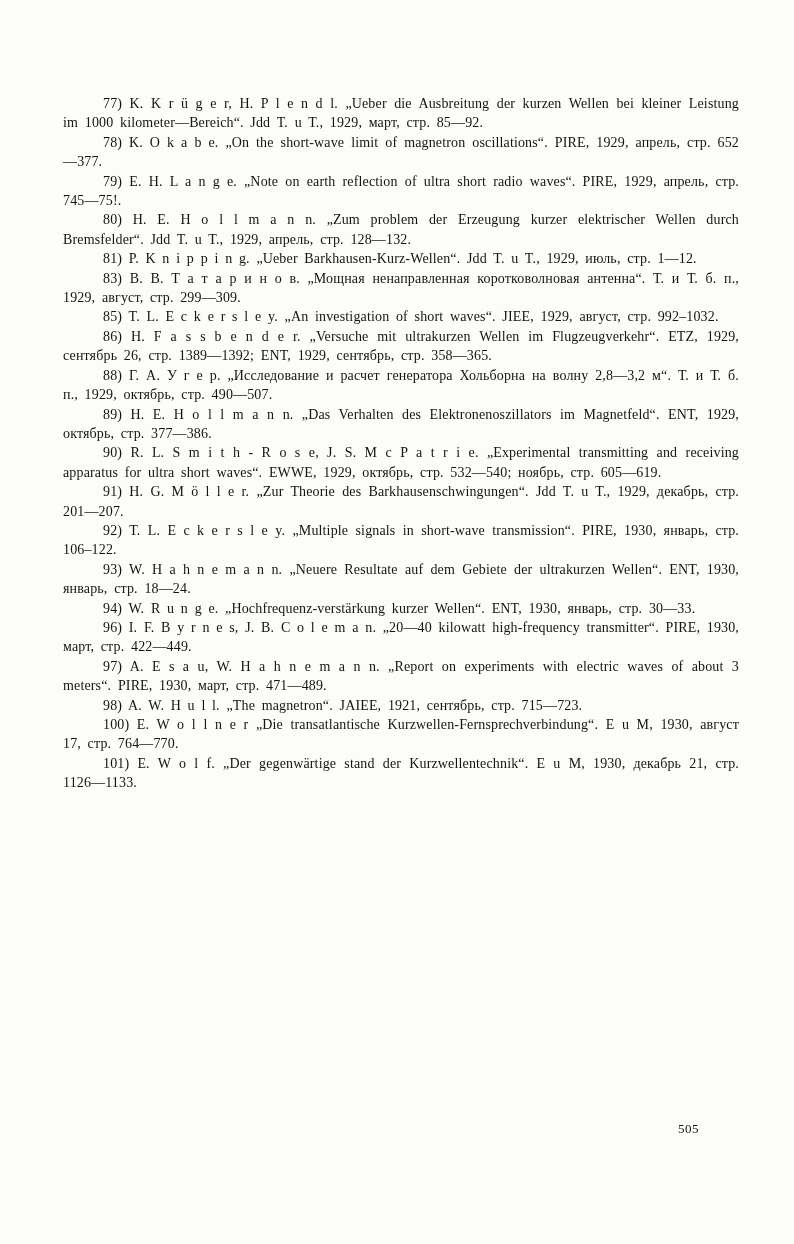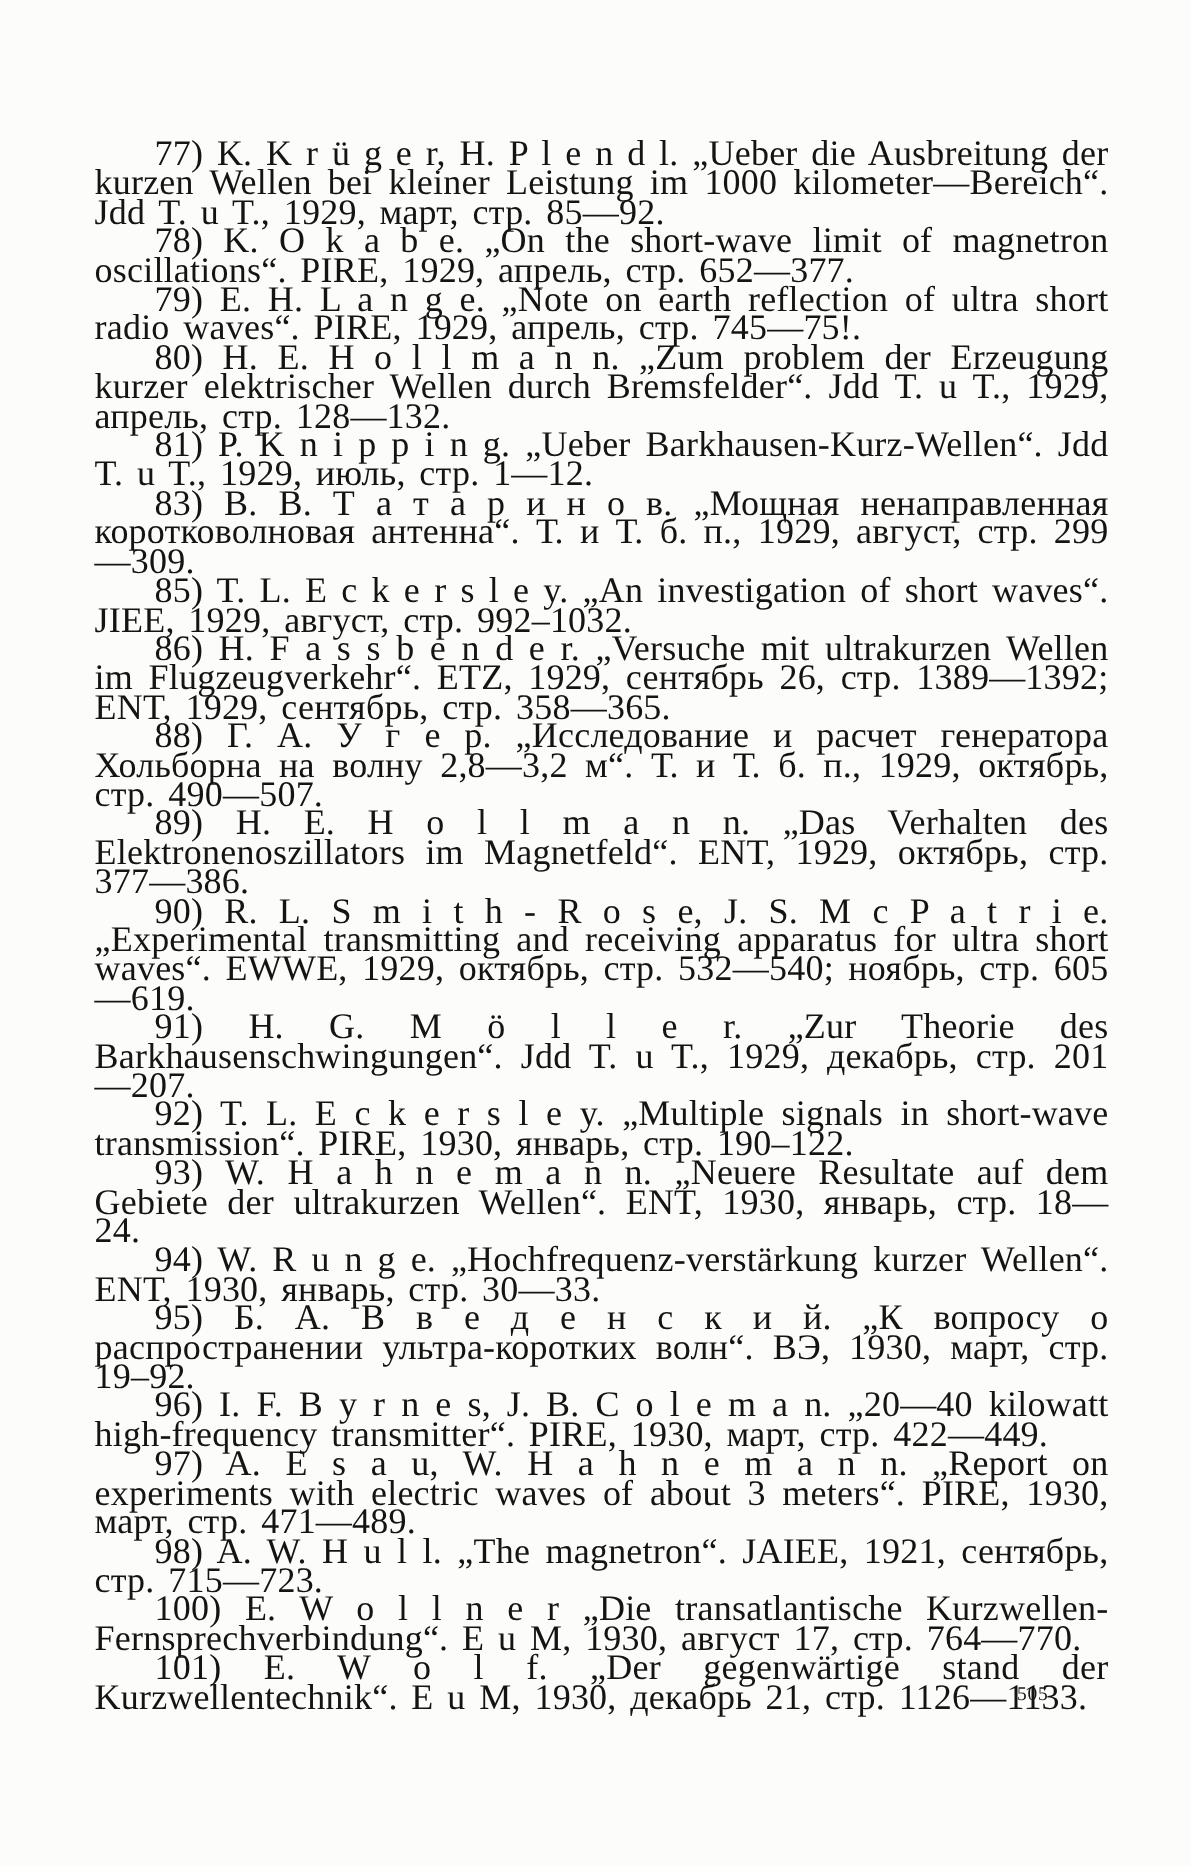--- a/index.html
+++ b/index.html
@@ -15,21 +15,21 @@
     background: #fcfcfa;
     overflow: hidden;
     font-family: "Liberation Serif", "DejaVu Serif", serif;
     color: #151413;
   }
   .text-block {
     position: absolute;
     left: 63px;
     top: 94px;
     width: 676px;
-    font-size: 24px;
+    font-size: 14px;
     line-height: 19.4px;
     text-align: justify;
     word-spacing: 3px;
     letter-spacing: 0.15px;
   }
   .text-block p.ref {
     margin: 0;
     padding: 0;
     text-indent: 40px;
   }
@@ -51,24 +51,23 @@
       <p class="ref">79) E. H. L a n g e.  „Note on earth reflection of ultra short radio waves“. PIRE, 1929, апрель, стр. 745—75!.</p>
       <p class="ref">80) H. E. H o l l m a n n.  „Zum problem der Erzeugung kurzer elektrischer Wellen durch Bremsfelder“. Jdd T. u T., 1929, апрель, стр. 128—132.</p>
       <p class="ref">81) P. K n i p p i n g.  „Ueber Barkhausen-Kurz-Wellen“. Jdd T. u T., 1929, июль, стр. 1—12.</p>
       <p class="ref">83) В. В. Т а т а р и н о в.  „Мощная ненаправленная коротковолновая антенна“. Т. и Т. б. п., 1929, август, стр. 299—309.</p>
       <p class="ref">85) T. L. E c k e r s l e y.  „An investigation of short waves“. JIEE, 1929, август, стр. 992–1032.</p>
       <p class="ref">86) H. F a s s b e n d e r.  „Versuche mit ultrakurzen Wellen im Flugzeugverkehr“. ETZ, 1929, сентябрь 26, стр. 1389—1392; ENT, 1929, сентябрь, стр. 358—365.</p>
       <p class="ref">88) Г. А. У г е р.  „Исследование и расчет генератора Хольборна на волну 2,8—3,2 м“. Т. и Т. б. п., 1929, октябрь, стр. 490—507.</p>
       <p class="ref">89) H. E. H o l l m a n n.  „Das Verhalten des Elektronenoszillators im Magnetfeld“. ENT, 1929, октябрь, стр. 377—386.</p>
       <p class="ref">90) R. L. S m i t h - R o s e,  J. S. M c P a t r i e.  „Experimental transmitting and receiving apparatus for ultra short waves“. EWWE, 1929, октябрь, стр. 532—540; ноябрь, стр. 605—619.</p>
       <p class="ref">91) H. G. M ö l l e r.  „Zur Theorie des Barkhausenschwingungen“. Jdd T. u T., 1929, декабрь, стр. 201—207.</p>
-      <p class="ref">92) T. L. E c k e r s l e y.  „Multiple signals in short-wave transmission“. PIRE, 1930, январь, стр. 190–122.</p>
+      <p class="ref">92) T. L. E c k e r s l e y.  „Multiple signals in short-wave transmission“. PIRE, 1930, январь, стр. 106–122.</p>
       <p class="ref">93) W. H a h n e m a n n.  „Neuere Resultate auf dem Gebiete der ultrakurzen Wellen“. ENT, 1930, январь, стр. 18—24.</p>
       <p class="ref">94) W. R u n g e.  „Hochfrequenz-verstärkung kurzer Wellen“. ENT, 1930, январь, стр. 30—33.</p>
-      <p class="ref">95) Б. А. В в е д е н с к и й.  „К вопросу о распространении ультра-коротких волн“. ВЭ, 1930, март, стр. 19–92.</p>
       <p class="ref">96) I. F. B y r n e s,  J. B. C o l e m a n.  „20—40 kilowatt high-frequency transmitter“. PIRE, 1930, март, стр. 422—449.</p>
       <p class="ref">97) A. E s a u,  W. H a h n e m a n n.  „Report on experiments with electric waves of about 3 meters“. PIRE, 1930, март, стр. 471—489.</p>
       <p class="ref">98) A. W. H u l l.  „The magnetron“. JAIEE, 1921, сентябрь, стр. 715—723.</p>
       <p class="ref">100) E. W o l l n e r  „Die transatlantische Kurzwellen-Fernsprechverbindung“. E u M, 1930, август 17, стр. 764—770.</p>
       <p class="ref">101) E. W o l f.  „Der gegenwärtige stand der Kurzwellentechnik“. E u M, 1930, декабрь 21, стр. 1126—1133.</p>
     </div>
   <div class="page-number">505</div>
 </div>
 
 </body></html>

